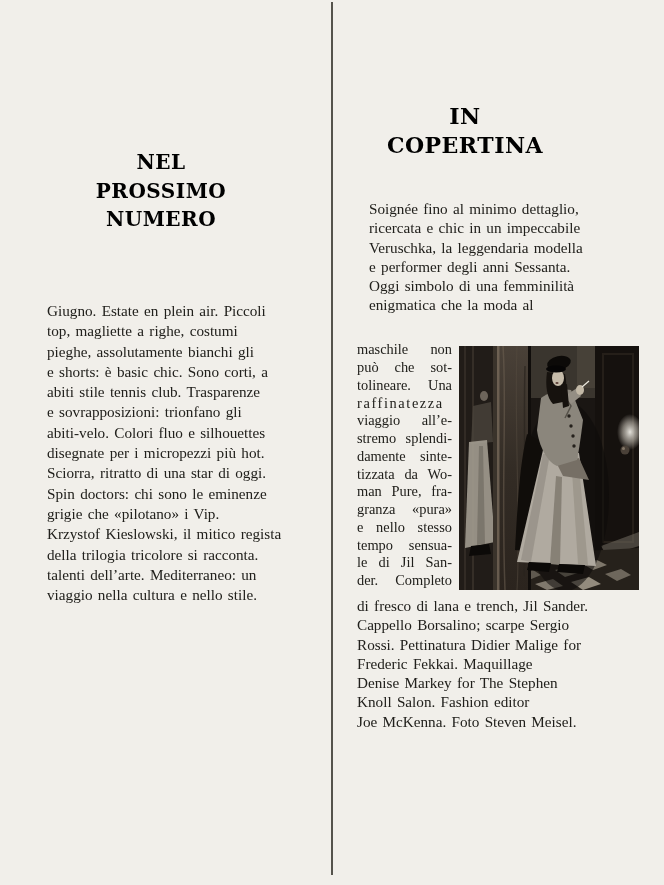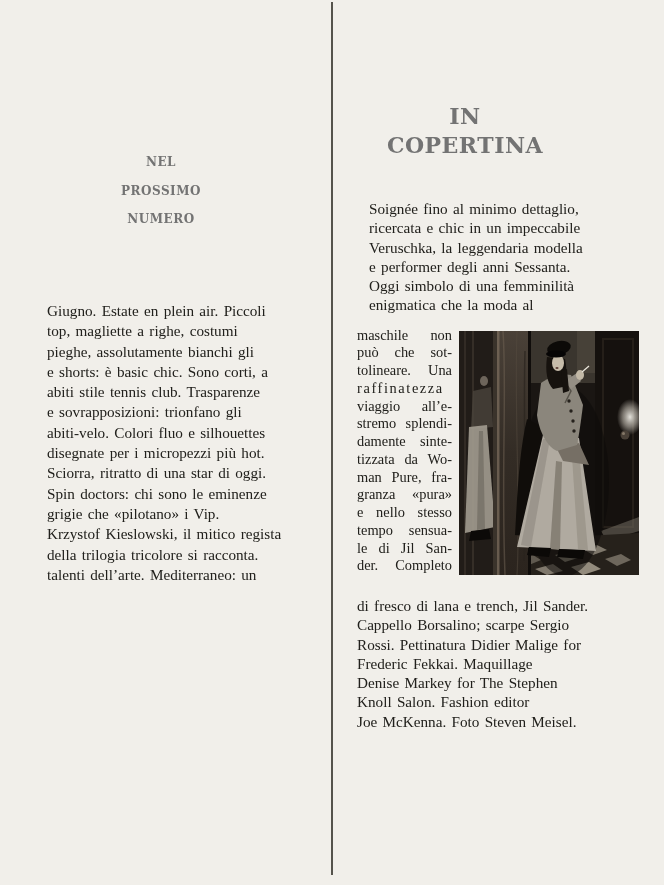--- a/index.html
+++ b/index.html
@@ -6,31 +6,31 @@
   .page {
     position:relative; width:664px; height:885px; margin:0 auto;
     background:#f1efea; overflow:hidden;
     font-family:"Liberation Serif", serif; color:#21201c;
   }
   .divider { position:absolute; left:331px; top:2px; width:2px; height:873px; background:#55534c; }
 
   .heading {
     position:absolute; text-align:center;
     font-family:"DejaVu Serif", serif; font-weight:bold;
-    color:#737373; letter-spacing:0.5px;
+    color:#000000; letter-spacing:0.5px;
   }
-  .heading-left  { left:47px;  top:148px; width:228px; font-size:12px; line-height:28.5px; }
+  .heading-left  { left:47px;  top:148px; width:228px; font-size:20px; line-height:28.5px; }
   .heading-right { left:357px; top:102px; width:216px; font-size:22px; line-height:29px; }
 
   .body-text { position:absolute; font-size:15.2px; }
   .tline { white-space:nowrap; word-spacing:1.5px; }
 
   .left-body    { left:47px;  top:301px; width:258px; line-height:20.3px; }
   .right-top    { left:369px; top:199px; width:290px; line-height:19.3px; }
-  .right-middle { left:357px; top:326px; width:288px; display:flex; align-items:flex-end; }
+  .right-middle { left:357px; top:341px; width:288px; display:flex; align-items:center; }
   .right-bottom { left:357px; top:596px; width:290px; line-height:19.3px; }
 
   .narrow-col { width:95px; font-size:14.4px; line-height:17.75px; }
   .narrow-col .tline { white-space:normal; word-spacing:normal; text-align:justify; text-align-last:justify; }
   .narrow-col .tline:nth-child(4) { letter-spacing:1.6px; } 
 
   .photo-frame { width:180px; height:244px; margin-left:7px; margin-top:5px; flex:none; }
   .photo-frame svg { display:block; width:180px; height:244px; }
 </style>
 </head>
@@ -54,20 +54,21 @@
       <div class="tline">abiti stile tennis club. Trasparenze</div>
       <div class="tline">e sovrapposizioni: trionfano gli</div>
       <div class="tline">abiti-velo. Colori fluo e silhouettes</div>
       <div class="tline">disegnate per i micropezzi più hot.</div>
       <div class="tline">Sciorra, ritratto di una star di oggi.</div>
       <div class="tline">Spin doctors: chi sono le eminenze</div>
       <div class="tline">grigie che «pilotano» i Vip.</div>
       <div class="tline">Krzystof Kieslowski, il mitico regista</div>
       <div class="tline">della trilogia tricolore si racconta.</div>
       <div class="tline">talenti dell’arte. Mediterraneo: un</div>
+      <div class="tline">viaggio nella cultura e nello stile.</div>
     </div>
 
   <div class="heading heading-right">
       <div class="tline">IN</div>
       <div class="tline">COPERTINA</div>
     </div>
 
   <div class="body-text right-top">
       <div class="tline">Soignée fino al minimo dettaglio,</div>
       <div class="tline">ricercata e chic in un impeccabile</div>

